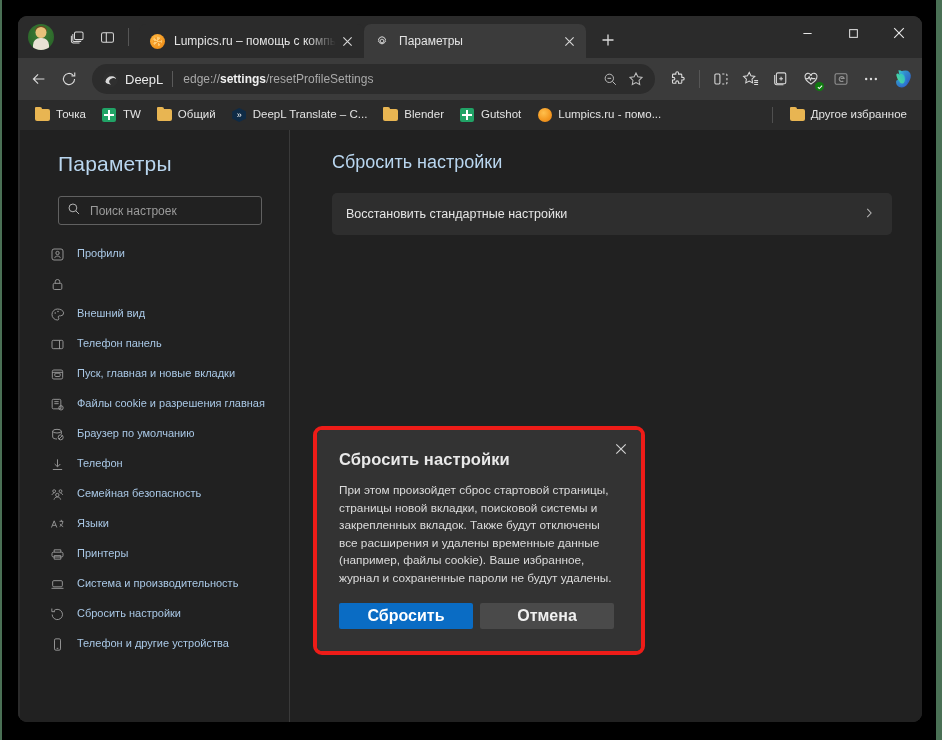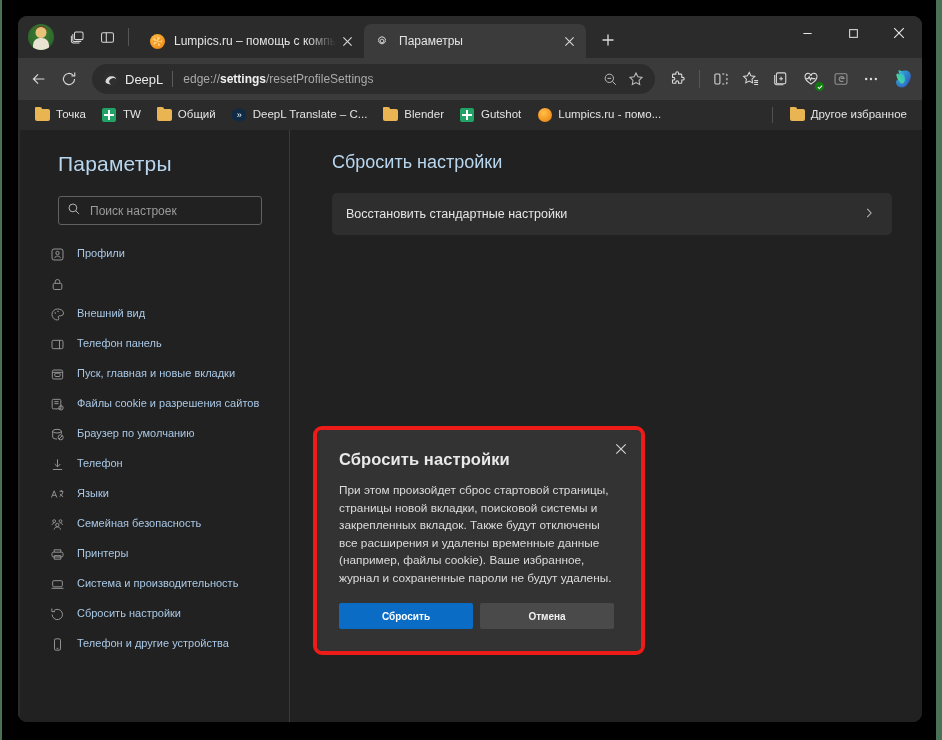--- a/index.html
+++ b/index.html
@@ -308,21 +308,21 @@
     margin-bottom: 13px; letter-spacing: .1px;
   }
   .dialog-body {
     font-size: 11.8px; line-height: 17.5px; color: #dcdcdc;
     margin-bottom: 16px;
   }
   .dialog-actions { display: flex; gap: 7px; }
   .btn {
     height: 26px; min-width: 134px;
     display: flex; align-items: center; justify-content: center;
-    font-size: 10px; font-weight: 600;
+    font-size: 16px; font-weight: 600;
     border: 0; border-radius: 2px;
     font-family: "Liberation Sans", sans-serif;
   }
   .btn-primary { background: #0a6cc4; color: #ffffff; }
   .btn-secondary { background: #4a4a4a; color: #f0f0f0; }
 </style>
 </head>
 <body>
 
 <div class="page-edge-left"></div>
@@ -637,21 +637,21 @@
 
         <div class="nav-item">
           <span class="nav-ico">
             <svg width="15" height="15" viewBox="0 0 18 18" fill="none" stroke="currentColor" stroke-width="1.1">
               <rect x="2.6" y="2.8" width="10.4" height="11.4" rx="1.5"></rect>
               <path d="M5.2 5.6h5.2M5.2 8h5.2"></path>
               <circle cx="13.2" cy="13" r="2.6"></circle>
               <path d="M13.2 11.6v.5M13.2 13.9v.5M11.8 13h.5M14.1 13h.5"></path>
             </svg>
           </span>
-          <span class="nav-label">Файлы cookie и разрешения сайтов</span>
+          <span class="nav-label">Файлы cookie и разрешения главная</span>
         </div>
 
         <div class="nav-item">
           <span class="nav-ico">
             <svg width="15" height="15" viewBox="0 0 18 18" fill="none" stroke="currentColor" stroke-width="1.1">
               <ellipse cx="8.4" cy="5" rx="5.2" ry="2.2"></ellipse>
               <path d="M3.2 5v7.2c0 1.2 2.4 2.2 5.2 2.2"></path>
               <path d="M13.6 5v3.4"></path>
               <circle cx="12.8" cy="12.4" r="3"></circle>
                 <path d="M10.8 14.4l4-4"></path>
@@ -660,44 +660,44 @@
           <span class="nav-label">Браузер по умолчанию</span>
         </div>
 
         <div class="nav-item">
           <span class="nav-ico">
             <svg width="15" height="15" viewBox="0 0 18 18" fill="none" stroke="currentColor" stroke-width="1.1">
               <path d="M9 2.8v8.6M5.6 8.4L9 11.8l3.4-3.4M3.4 15h11.2"></path>
             </svg>
           </span>
           <span class="nav-label">Телефон</span>
-        </div>
-
-        <div class="nav-item">
-          <span class="nav-ico">
-            <svg width="15" height="15" viewBox="0 0 18 18" fill="none" stroke="currentColor" stroke-width="1.05">
-              <path d="M1.8 12.6L5 4.6l3.2 8M2.9 10h4.2"></path>
-              <path d="M11.4 5.2h4.4M13.6 3.4v1.8M15.4 5.2c0 2.6-1.6 5-3.8 6.2"></path>
-              <path d="M12.2 8.2c.6 1.6 1.9 2.8 3.6 3.4"></path>
-            </svg>
-          </span>
-          <span class="nav-label">Языки</span>
         </div>
 
         <div class="nav-item">
           <span class="nav-ico">
             <svg width="15" height="15" viewBox="0 0 18 18" fill="none" stroke="currentColor" stroke-width="1.05">
               <circle cx="5" cy="5" r="1.7"></circle>
                 <circle cx="12.6" cy="5" r="1.7"></circle>
                 <circle cx="8.8" cy="9.6" r="2"></circle>
               <path d="M2.4 9.6c.3-1.4 1.3-2.2 2.6-2.2M15.2 9.6c-.3-1.4-1.3-2.2-2.6-2.2"></path>
               <path d="M4.8 15.2c.4-2 2-3.2 4-3.2s3.6 1.2 4 3.2"></path>
             </svg>
           </span>
           <span class="nav-label">Семейная безопасность</span>
+        </div>
+
+        <div class="nav-item">
+          <span class="nav-ico">
+            <svg width="15" height="15" viewBox="0 0 18 18" fill="none" stroke="currentColor" stroke-width="1.05">
+              <path d="M1.8 12.6L5 4.6l3.2 8M2.9 10h4.2"></path>
+              <path d="M11.4 5.2h4.4M13.6 3.4v1.8M15.4 5.2c0 2.6-1.6 5-3.8 6.2"></path>
+              <path d="M12.2 8.2c.6 1.6 1.9 2.8 3.6 3.4"></path>
+            </svg>
+          </span>
+          <span class="nav-label">Языки</span>
         </div>
 
         <div class="nav-item">
           <span class="nav-ico">
             <svg width="15" height="15" viewBox="0 0 18 18" fill="none" stroke="currentColor" stroke-width="1.1">
               <path d="M5 6.2V3.4h8V6.2"></path>
               <rect x="2.4" y="6.2" width="13.2" height="5.8" rx="1.8"></rect>
               <path d="M5 10.4h8v4.2H5z"></path>
             </svg>
           </span>

